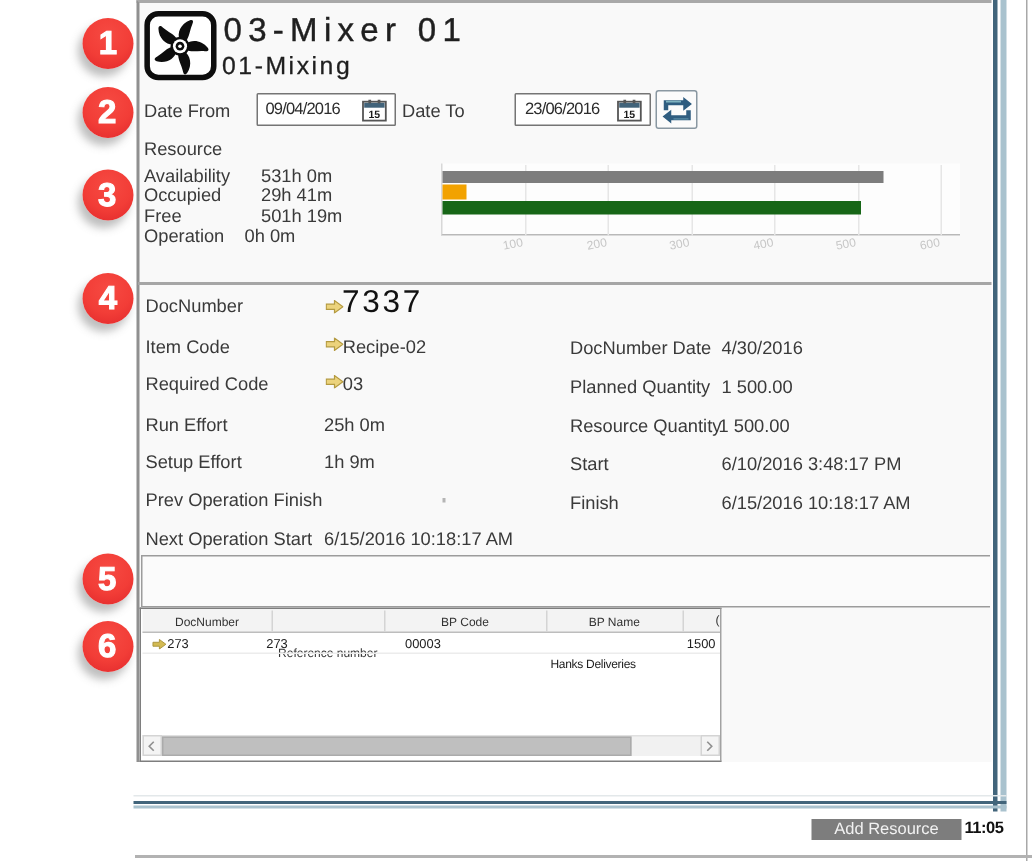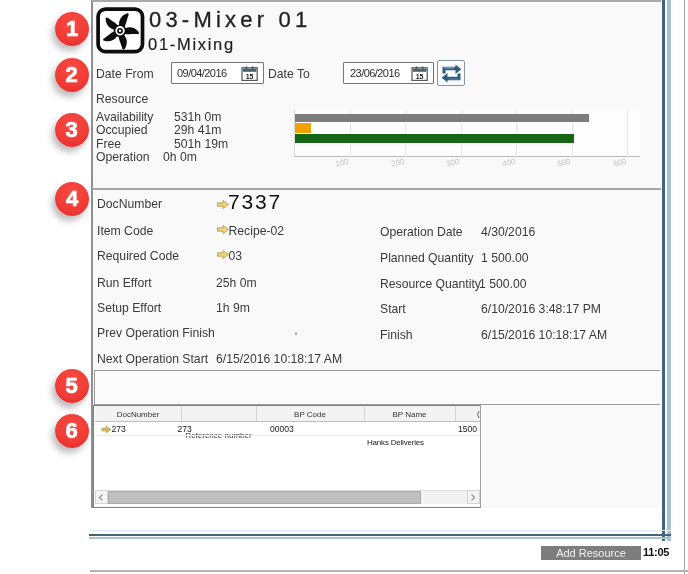--- a/index.html
+++ b/index.html
@@ -130,21 +130,21 @@
 <div class="val" style="left:228.5px; top:249px;">03</div>
 <div class="lbl" style="left:97px; top:275.5px;">Run Effort</div>
 <div class="val" style="left:216px; top:275.5px;">25h 0m</div>
 <div class="lbl" style="left:97px; top:301px;">Setup Effort</div>
 <div class="val" style="left:216px; top:301px;">1h 9m</div>
 <div class="lbl" style="left:97px; top:326px;">Prev Operation Finish</div>
 <div class="abs" style="left:295px; top:332px; width:2px; height:3px; background:#b5b5b5;"></div>
 <div class="lbl" style="left:97px; top:352px;">Next Operation Start</div>
 <div class="val" style="left:216px; top:352px;">6/15/2016 10:18:17 AM</div>
 
-<div class="lbl" style="left:380px; top:225px;">Operation Date</div>
+<div class="lbl" style="left:380px; top:225px;">DocNumber Date</div>
 <div class="val" style="left:481px; top:225px;">4/30/2016</div>
 <div class="lbl" style="left:380px; top:250.5px;">Planned Quantity</div>
 <div class="val" style="left:481px; top:250.5px;">1 500.00</div>
 <div class="lbl" style="left:380px; top:276.5px;">Resource Quantity</div>
 <div class="val" style="left:479px; top:276.5px;">1 500.00</div>
 <div class="lbl" style="left:380px; top:302px;">Start</div>
 <div class="val" style="left:481px; top:302px;">6/10/2016 3:48:17 PM</div>
 <div class="lbl" style="left:380px; top:327.5px;">Finish</div>
 <div class="val" style="left:481px; top:327.5px;">6/15/2016 10:18:17 AM</div>
 

